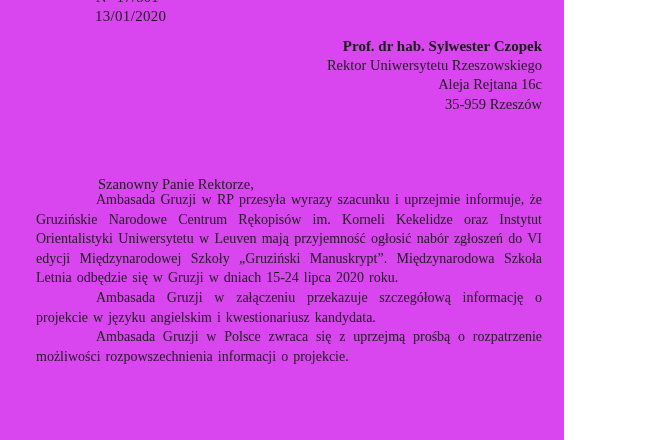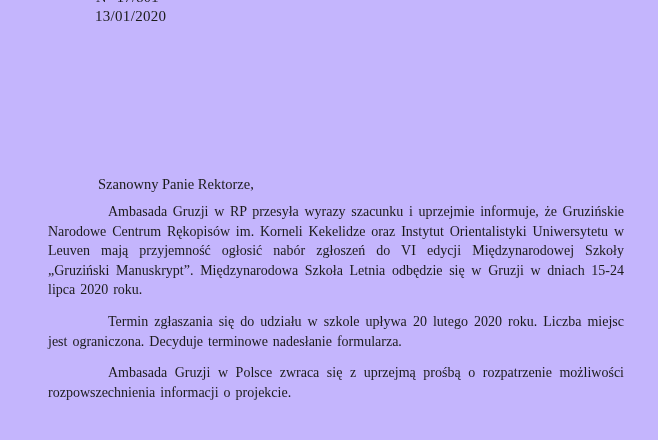--- a/index.html
+++ b/index.html
@@ -2,24 +2,24 @@
 <html lang="pl"><head>
 <meta charset="utf-8">
 <style>
   html, body {
     margin: 0;
     padding: 0;
     background: #ffffff;
   }
   .page {
     position: relative;
-    width: 658px;
+    width: 564px;
     height: 440px;
     overflow: hidden;
-    background: #c4b5fd;
+    background: #d946ef;
     font-family: "Liberation Serif", "DejaVu Serif", serif;
     color: #1b1b1b;
   }
   
   .ref-number {
     position: absolute;
     left: 96px;
     top: -11px;
     font-size: 14.5px;
     line-height: 17px;
@@ -58,36 +58,42 @@
     position: absolute;
     left: 36px;
     right: 22px;
     top: 190px;
     font-size: 14px;
     line-height: 19.6px;
     text-align: justify;
     text-justify: inter-word;
   }
   .letter-body p {
-    margin: 12px;
+    margin: 0;
     text-indent: 60px;
     word-spacing: 1.5px;
   }
 </style>
 </head>
 <body>
 
 <div class="page">
 
   <div class="ref-number">N° 17/801</div>
 
   <div class="letter-date">13/01/2020</div>
 
+  <div class="recipient">
+    <div class="name">Prof. dr hab. Sylwester Czopek</div>
+    <div>Rektor Uniwersytetu Rzeszowskiego</div>
+    <div>Aleja Rejtana 16c</div>
+    <div>35-959 Rzeszów</div>
+  </div>
 
   <div class="salutation">Szanowny Panie Rektorze,</div>
 
   <div class="letter-body">
     <p>Ambasada Gruzji w RP przesyła wyrazy szacunku i uprzejmie informuje, że Gruzińskie Narodowe Centrum Rękopisów im. Korneli Kekelidze oraz Instytut Orientalistyki Uniwersytetu w Leuven mają przyjemność ogłosić nabór zgłoszeń do VI edycji Międzynarodowej Szkoły „Gruziński Manuskrypt”. Międzynarodowa Szkoła Letnia odbędzie się w Gruzji w dniach 15-24 lipca 2020 roku.</p>
-    <p>Termin zgłaszania się do udziału w szkole upływa 20 lutego 2020 roku. Liczba miejsc jest ograniczona. Decyduje terminowe nadesłanie formularza.</p>
+    <p>Ambasada Gruzji w załączeniu przekazuje szczegółową informację o projekcie w języku angielskim i kwestionariusz kandydata.</p>
     <p>Ambasada Gruzji w Polsce zwraca się z uprzejmą prośbą o rozpatrzenie możliwości rozpowszechnienia informacji o projekcie.</p>
   </div>
 
 </div>
 
 </body></html>

